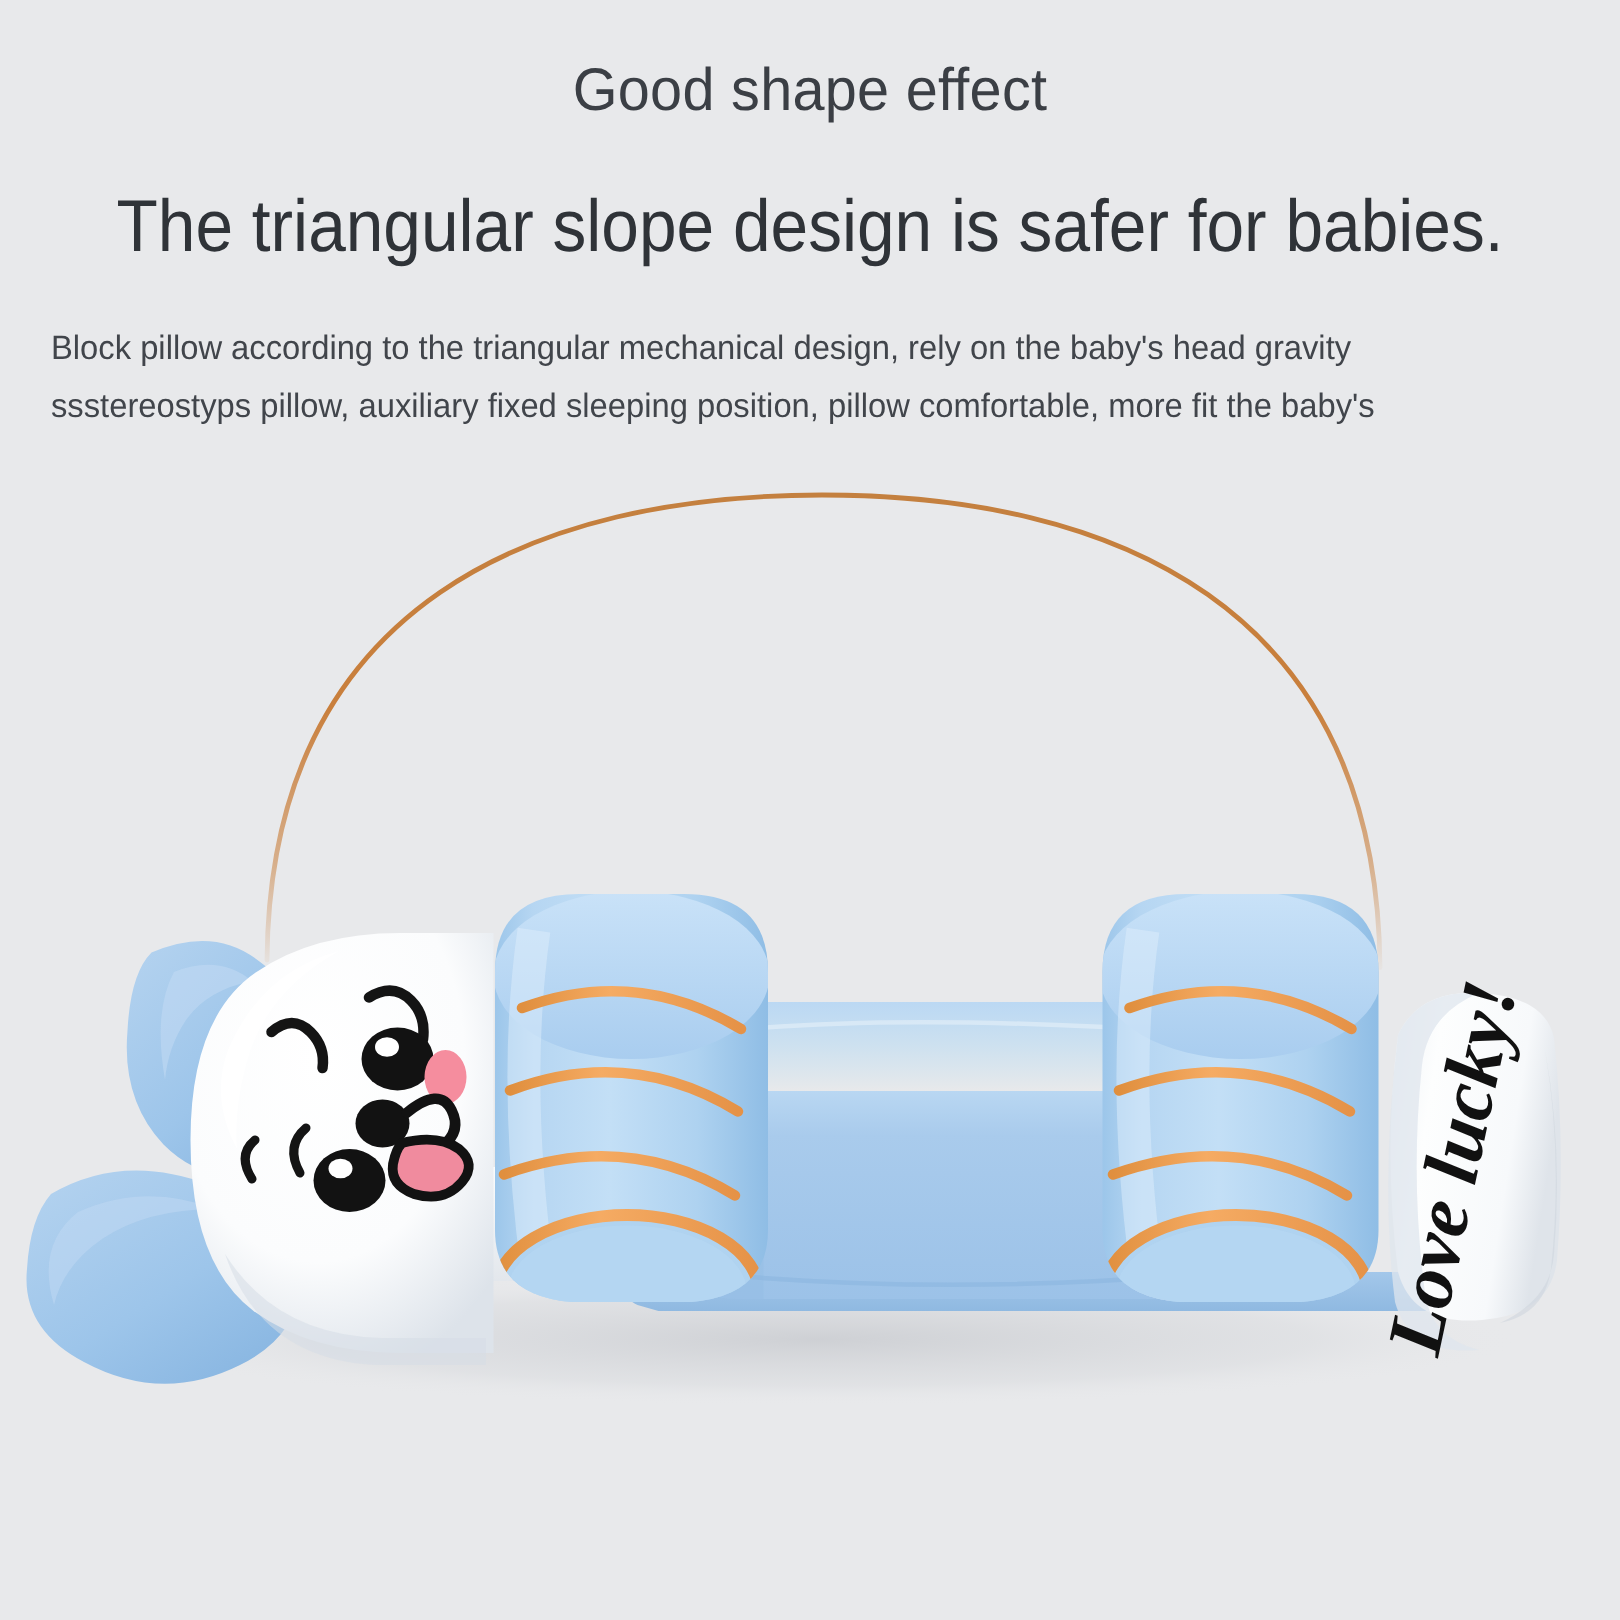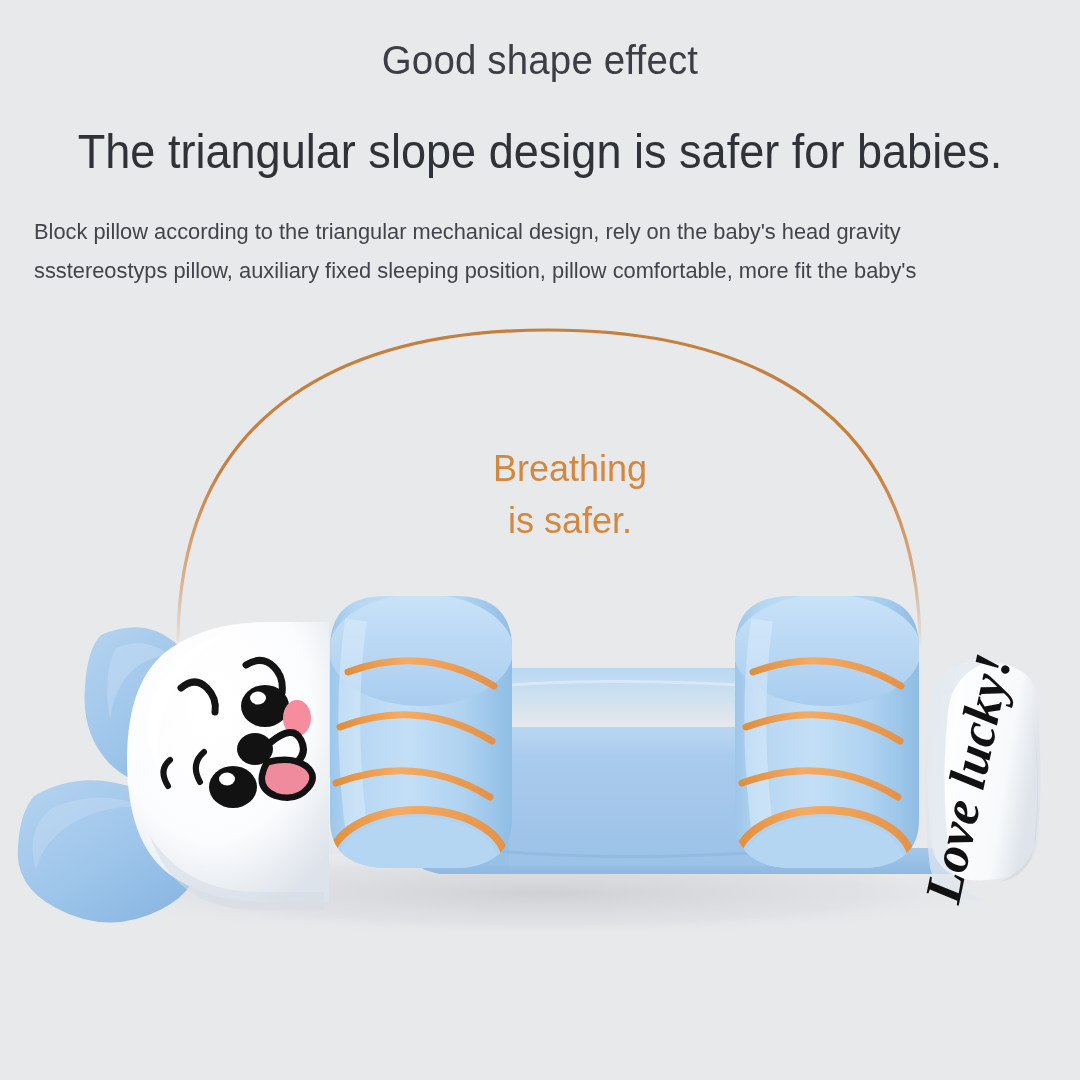--- a/index.html
+++ b/index.html
@@ -81,24 +81,20 @@
 
 <div id="page">
 
   <div class="title">Good shape effect</div>
   <div class="subtitle">The triangular slope design is safer for babies.</div>
   <div class="para">
     <span class="para-line">Block pillow according to the triangular mechanical design, rely on the baby's head gravity</span>
     <span class="para-line">ssstereostyps pillow, auxiliary fixed sleeping position, pillow comfortable, more fit the baby's</span>
   </div>
 
-  <div class="breath-text">
-    <span>Breathing</span>
-    <span>is safer.</span>
-  </div>
 
   <svg id="scene" viewBox="0 0 1080 1080">
     <defs>
 
       <radialGradient id="gShadow" cx="50%" cy="50%" r="50%">
         <stop offset="0%" stop-color="#b9bcc2" stop-opacity="0.55"></stop>
         <stop offset="70%" stop-color="#c6c9ce" stop-opacity="0.22"></stop>
         <stop offset="100%" stop-color="#e8e9eb" stop-opacity="0"></stop>
       </radialGradient>
 

